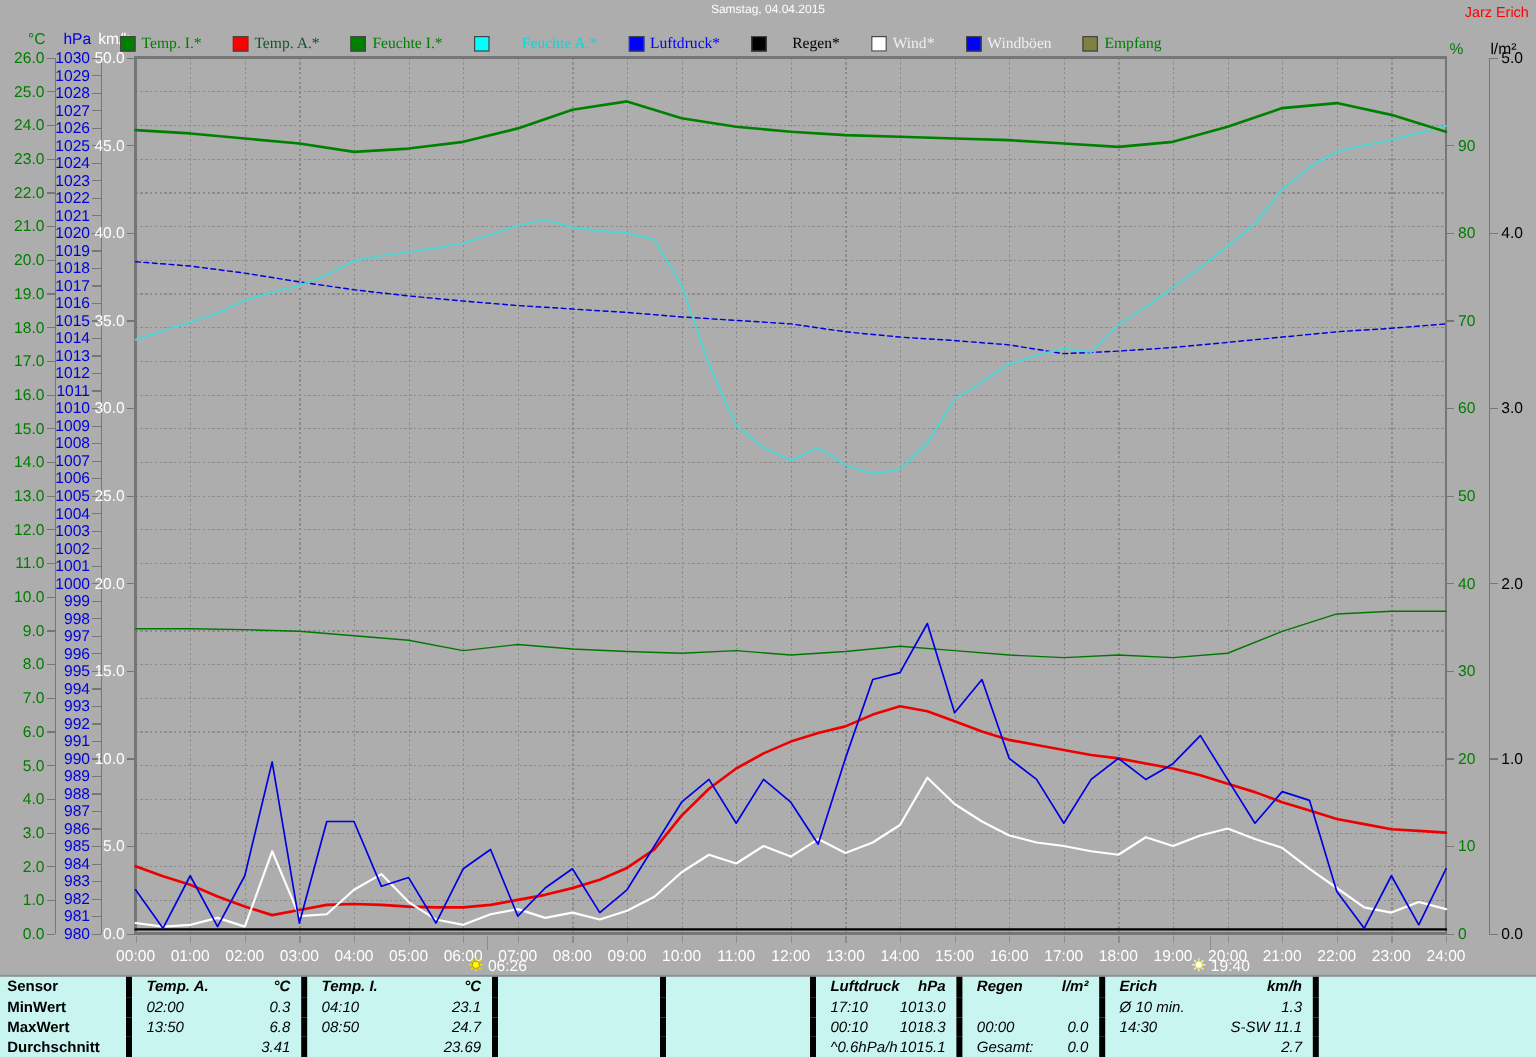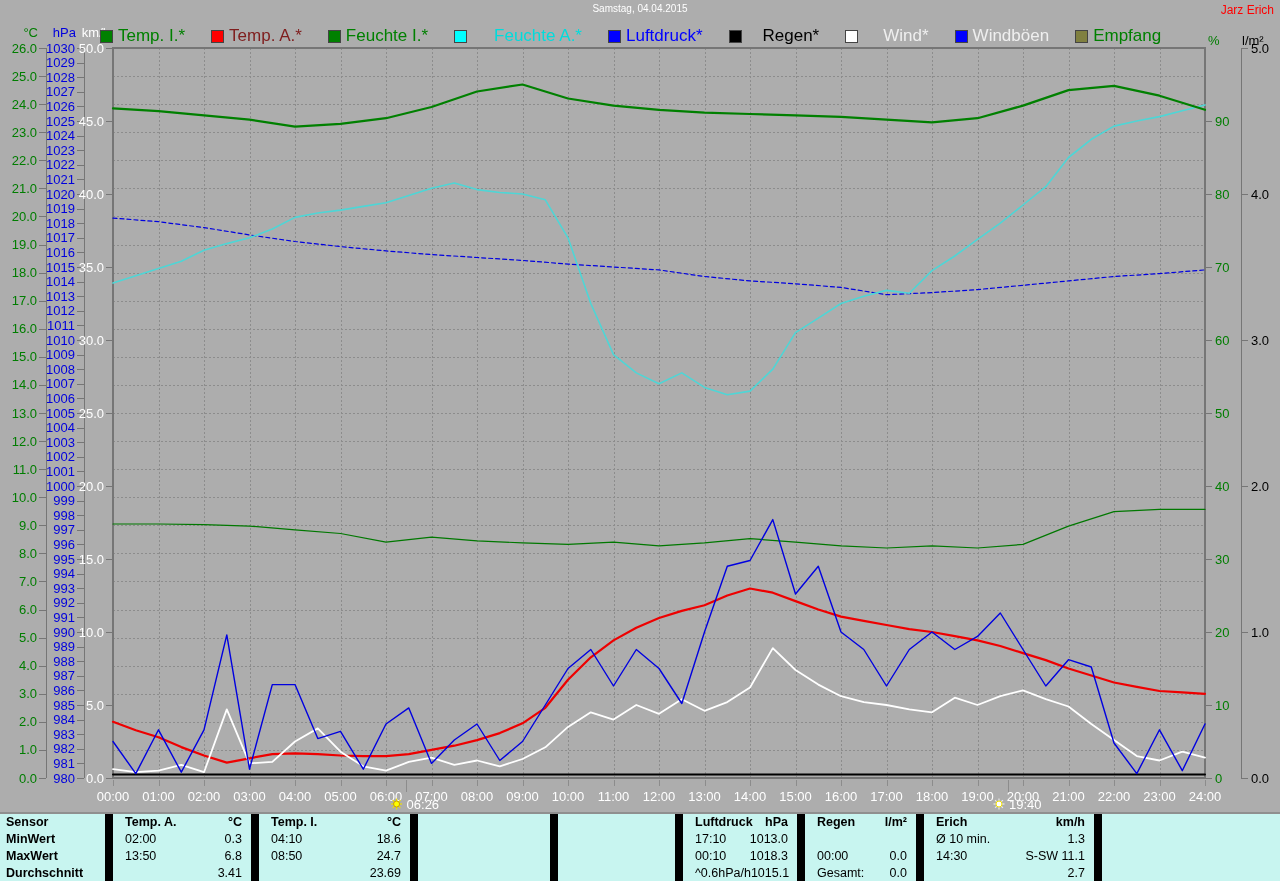--- a/index.html
+++ b/index.html
@@ -17,34 +17,34 @@
   #station{
     position:absolute;top:3px;right:6px;
     color:#ff0000;font-size:12px;
   }
   #legend{
     position:absolute;top:28px;left:100px;
     display:flex;gap:26px;align-items:center;height:16px;
   }
   .legend-item{display:flex;align-items:center;gap:5px;white-space:nowrap;}
   .legend-swatch{width:11px;height:11px;display:inline-block;border:1px solid #444;}
-  .legend-label{font-size:17px;}
+  .legend-label{font-size:13px;font-family:Liberation Serif, serif;}
   #chart-svg{position:absolute;top:0;left:0;}
   #stats-table{
     position:absolute;top:812px;left:0;width:1280px;height:67px;
     background:#c8f5f0;
     border-top:2px solid #8f8f8f;
     border-bottom:2px solid #ffffff;
     display:grid;
     grid-template-columns:105px 146px 159px 140px 125px 122px 119px 178px auto;
     grid-template-rows:repeat(4,1fr);
     font-size:12.5px;color:#000;
   }
   .t-cell{display:flex;justify-content:space-between;align-items:center;padding:0 9px 0 12px;overflow:hidden;}
-  .t-sep{border-left:8px solid #000000;}
+  .t-sep{border-left:5px solid #000000;font-style:italic;}
   .t-head{font-weight:bold;}
   .t-rowlabel{font-weight:bold;padding-left:6px;display:flex;align-items:center;}
 </style>
 </head>
 <body>
 
 <svg id="chart-svg" width="1280" height="812" viewBox="0 0 1280 812">
     <g stroke="#8c8c8c" stroke-dasharray="2 2" shape-rendering="crispEdges">
       <line x1="159" y1="48" x2="159" y2="778"></line>
       <line x1="204.5" y1="48" x2="204.5" y2="778"></line>
@@ -414,41 +414,41 @@
 
 <div id="title">Samstag, 04.04.2015</div>
 <div id="station">Jarz Erich</div>
 <div id="legend">
     <span class="legend-item">
       <span class="legend-swatch" style="background: rgb(0, 128, 0);"></span>
       <span class="legend-label" style="color: rgb(0, 128, 0);">Temp. I.*</span>
     </span>
     <span class="legend-item">
       <span class="legend-swatch" style="background: rgb(255, 0, 0);"></span>
-      <span class="legend-label" style="color: #7f1d1d;">Temp. A.*</span>
+      <span class="legend-label" style="color: #14532d;">Temp. A.*</span>
     </span>
     <span class="legend-item">
       <span class="legend-swatch" style="background: rgb(0, 128, 0);"></span>
       <span class="legend-label" style="color: rgb(0, 128, 0);">Feuchte I.*</span>
     </span>
     <span class="legend-item">
       <span class="legend-swatch" style="background: rgb(0, 255, 255);"></span>
       <span class="legend-label" style="color: rgb(0, 220, 220); margin-left: 22px;">Feuchte A.*</span>
     </span>
     <span class="legend-item">
       <span class="legend-swatch" style="background: rgb(0, 0, 255);"></span>
       <span class="legend-label" style="color: rgb(0, 0, 255);">Luftdruck*</span>
     </span>
     <span class="legend-item">
       <span class="legend-swatch" style="background: rgb(0, 0, 0);"></span>
       <span class="legend-label" style="color: rgb(0, 0, 0); padding-left: 16px;">Regen*</span>
     </span>
     <span class="legend-item">
       <span class="legend-swatch" style="background: rgb(255, 255, 255);"></span>
-      <span class="legend-label" style="color: rgb(239, 239, 239); margin-left: 20px;">Wind*</span>
+      <span class="legend-label" style="color: rgb(239, 239, 239);">Wind*</span>
     </span>
     <span class="legend-item">
       <span class="legend-swatch" style="background: rgb(0, 0, 255);"></span>
       <span class="legend-label" style="color: rgb(239, 239, 239);">Windböen</span>
     </span>
     <span class="legend-item">
       <span class="legend-swatch" style="background: rgb(128, 128, 64);"></span>
       <span class="legend-label" style="color: rgb(0, 128, 0); text-align: center;">Empfang</span>
     </span>
   </div>
@@ -480,21 +480,21 @@
   </div>
   <div class="t-cell t-sep"></div>
 
   <div class="t-rowlabel">MinWert</div>
   <div class="t-cell t-sep">
     <span>02:00</span>
       <span>0.3</span>
   </div>
   <div class="t-cell t-sep">
     <span>04:10</span>
-      <span>18.6</span>
+      <span>23.1</span>
   </div>
   <div class="t-cell t-sep"></div>
   <div class="t-cell t-sep"></div>
   <div class="t-cell t-sep">
     <span>17:10</span>
       <span>1013.0</span>
   </div>
   <div class="t-cell t-sep">
     <span></span>
       <span></span>

